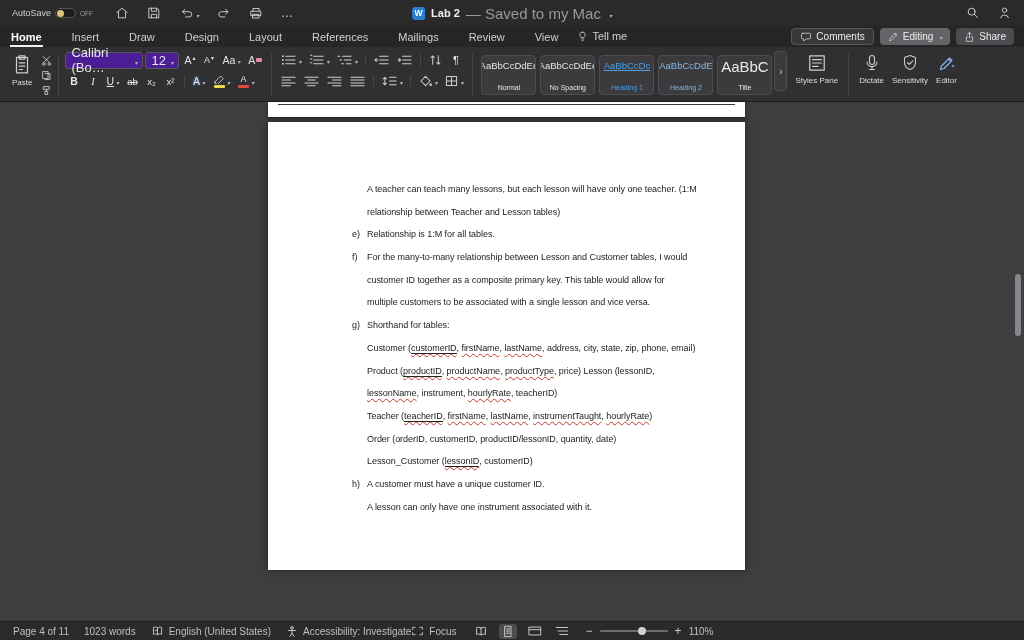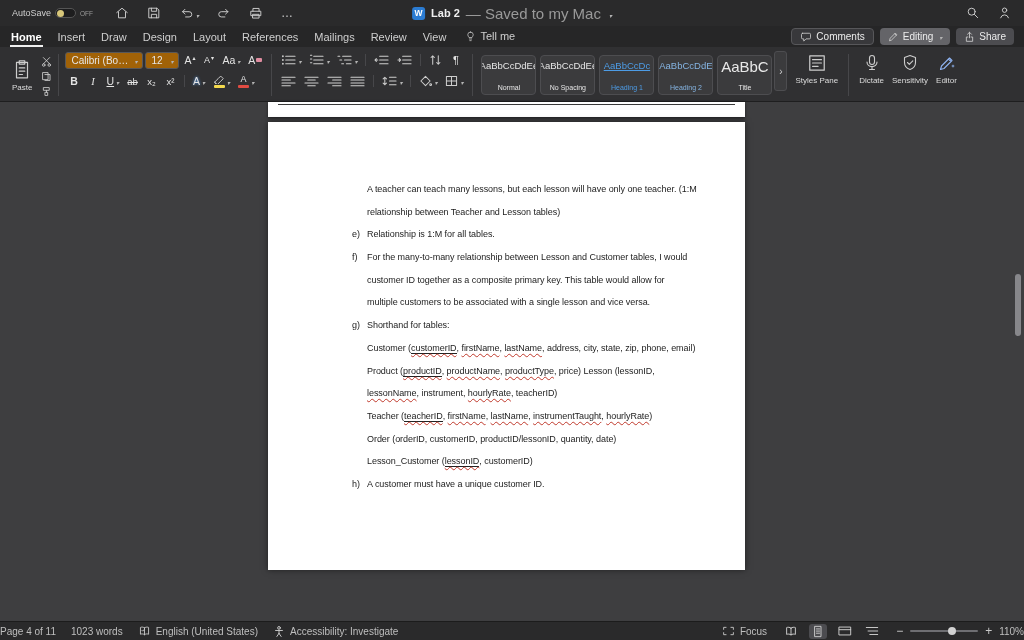--- a/index.html
+++ b/index.html
@@ -29,21 +29,21 @@
   .tb-center{position:absolute;left:50%;top:0;height:26px;transform:translateX(-50%);
     display:flex;align-items:center;gap:6px;white-space:nowrap}
   .wbadge{width:13px;height:13px;border-radius:3px;background:#2b7cd3;color:#fff;
     font-size:8.5px;font-weight:bold;display:flex;align-items:center;justify-content:center}
   .doc-title{font-size:11px;font-weight:bold;color:#f0f0f0}
   .doc-status{font-size:15px;color:#999}
 
   
   .tabrow{position:absolute;left:0;top:26px;width:1024px;height:21px;background:var(--tabbg);
     display:flex;align-items:center;padding:0 10px}
-  .tabs{display:flex;align-items:center;gap:14px}
+  .tabs{display:flex;align-items:center;gap:28px}
   .tab{font-size:11px;color:#cfcfcf;position:relative;padding:0 1px;cursor:default;white-space:nowrap}
   .tab.active{color:#fff;font-weight:bold}
   .tab.active::after{content:"";position:absolute;left:0;right:0;bottom:-4px;height:2px;background:#f0f0f0}
   .tellme{display:flex;align-items:flex-start;gap:4px;margin-left:17px;font-size:11px;color:#cfcfcf}
   .tr-right{margin-left:auto;display:flex;align-items:center;gap:6px}
   .pill{height:17px;border-radius:4px;display:flex;align-items:center;gap:4px;
     padding:0 8px;font-size:10px;color:#ececec;cursor:default}
   .pill.comments{background:var(--pill);border:1px solid var(--pillborder)}
   .pill.editing{background:#646468}
   .pill.share{background:#4c4c50}
@@ -55,25 +55,25 @@
   .grp{display:flex;flex-direction:column;gap:3px}
   .rrow{display:flex;align-items:center;gap:2px}
   .sb{height:18px;min-width:17px;padding:0 3px;border-radius:3px;display:inline-flex;
     align-items:center;justify-content:center;font-size:10.5px;color:#e4e4e4;cursor:default}
   .sb .sup{font-size:6px;margin-left:1px;transform:translateY(-3px)}
   .stack{display:inline-flex;flex-direction:column;align-items:center;line-height:1;gap:1px}
   .cbar{width:11px;height:3px;border-radius:1px}
   .bigbtn{display:flex;flex-direction:column;align-items:center;gap:3px;padding:2px 4px 1px;
     color:#dcdcdc;font-size:8px;text-align:center;border-radius:4px;cursor:default}
   .bigbtn .blabel{line-height:1.15;white-space:pre-line}
-  .pastegrp{display:flex;gap:5px;align-items:center}
+  .pastegrp{display:flex;gap:5px;align-items:flex-start}
   .minicol{display:flex;flex-direction:column;gap:3px;padding-top:3px}
   .mini{height:12px;display:flex;align-items:center}
-  .select{height:17px;background:#a16207;border:1px solid #58585a;border-radius:3px;
-    display:flex;align-items:center;justify-content:space-between;padding:0 5px;font-size:10px;color:#e6e6e6}
+  .select{height:17px;background:#4c1d95;border:1px solid #58585a;border-radius:3px;
+    display:flex;align-items:center;justify-content:space-between;padding:0 5px;font-size:13px;color:#e6e6e6}
   .fontsel{width:78px}.sizesel{width:34px}
   .gallery{display:flex;align-items:center;gap:4px;padding:1px 2px}
   .card{width:55px;height:40px;background:#3b3b3d;border:1px solid #4d4d50;border-radius:4px;
     display:flex;flex-direction:column;align-items:center;padding:4px 2px 3px;overflow:hidden;cursor:default}
   .card .prev{font-size:9.5px;white-space:nowrap}
   .card .prev.big{font-size:15px;margin-top:-2px}
   .card .lbl{margin-top:auto;font-size:7px;white-space:nowrap}
   .galmore{width:13px;height:40px;background:#3b3b3d;border:1px solid #4d4d50;border-radius:3px;
     display:flex;align-items:center;justify-content:center;font-size:10px;color:#cfcfcf}
   .itB{font-weight:bold}
@@ -93,22 +93,22 @@
     letter-spacing:-0.05px}
   .dline{position:relative;height:22.7px;line-height:22.7px;white-space:pre}
   .marker{position:absolute;left:-15px}
   .seg{white-space:pre}
   .seg-sq{text-decoration:underline wavy #c0392b 1px;text-underline-offset:2px}
   .seg-usq{text-decoration:underline wavy #c0392b 1px;text-underline-offset:2px;border-bottom:1px solid #222}
   .vscroll{position:absolute;right:3px;top:172px;width:6px;height:62px;border-radius:3px;background:#87878b}
 
   
   .statusbar{position:absolute;left:0;top:621px;width:1024px;height:19px;background:#2a2a2b;
-    border-top:1px solid #1c1c1c;display:flex;align-items:center;justify-content:space-between;
-    padding:0 0;font-size:10px;color:#bfbfbf}
+    border-top:1px solid #1c1c1c;display:flex;align-items:center;justify-content:flex-start;
+    padding:0 13px;font-size:10px;color:#bfbfbf}
   .sb-left,.sb-right{display:flex;align-items:center;gap:15px}
   .sbg{display:flex;align-items:center;gap:5px;cursor:default}
   .viewicons{display:flex;align-items:center;gap:9px}
   .vico{display:flex;align-items:center;justify-content:center;width:18px;height:15px;border-radius:3px}
   .vico.active{background:#4c4c50}
   .zoomctl{display:flex;align-items:center;gap:7px}
   .zbtn{font-size:12px;color:#c9c9c9;line-height:1;cursor:default}
   .track{position:relative;width:68px;height:2px;background:#6e6e72;border-radius:1px;display:inline-block}
   .knob{position:absolute;left:38px;top:-3.5px;width:8px;height:8px;border-radius:50%;background:#d2d2d2}
 </style>
@@ -476,20 +476,21 @@
         <div class="dline"><span class="seg seg-plain">customer ID together as a composite primary key. This table would allow for</span></div>
         <div class="dline"><span class="seg seg-plain">multiple customers to be associated with a single lesson and vice versa.</span></div>
         <div class="dline"><span class="marker">g)</span><span class="seg seg-plain">Shorthand for tables:</span></div>
         <div class="dline"><span class="seg seg-plain">Customer (</span><span class="seg seg-usq">customerID</span><span class="seg seg-plain">, </span><span class="seg seg-sq">firstName</span><span class="seg seg-plain">, </span><span class="seg seg-sq">lastName</span><span class="seg seg-plain">, address, city, state, zip, phone, email)</span></div>
         <div class="dline"><span class="seg seg-plain">Product (</span><span class="seg seg-usq">productID</span><span class="seg seg-plain">, </span><span class="seg seg-sq">productName</span><span class="seg seg-plain">, </span><span class="seg seg-sq">productType</span><span class="seg seg-plain">, price) Lesson (lessonID,</span></div>
         <div class="dline"><span class="seg seg-sq">lessonName</span><span class="seg seg-plain">, instrument, </span><span class="seg seg-sq">hourlyRate</span><span class="seg seg-plain">, teacherID)</span></div>
         <div class="dline"><span class="seg seg-plain">Teacher (</span><span class="seg seg-usq">teacherID</span><span class="seg seg-plain">, </span><span class="seg seg-sq">firstName</span><span class="seg seg-plain">, </span><span class="seg seg-sq">lastName</span><span class="seg seg-plain">, </span><span class="seg seg-sq">instrumentTaught</span><span class="seg seg-plain">, </span><span class="seg seg-sq">hourlyRate</span><span class="seg seg-plain">)</span></div>
         <div class="dline"><span class="seg seg-plain">Order (orderID, customerID, productID/lessonID, quantity, date)</span></div>
         <div class="dline"><span class="seg seg-plain">Lesson_Customer (</span><span class="seg seg-usq">lessonID</span><span class="seg seg-plain">, customerID)</span></div>
         <div class="dline"><span class="marker">h)</span><span class="seg seg-plain">A customer must have a unique customer ID.</span></div>
+        <div class="dline"><span class="seg seg-plain">A lesson can only have one instrument associated with it.</span></div>
       </div>
   </div>
   <div class="vscroll"></div>
 </div>
 
 <div class="statusbar">
   <div class="sb-left">
     <span class="sbg">
         <span>Page 4 of 11</span>
       </span>

